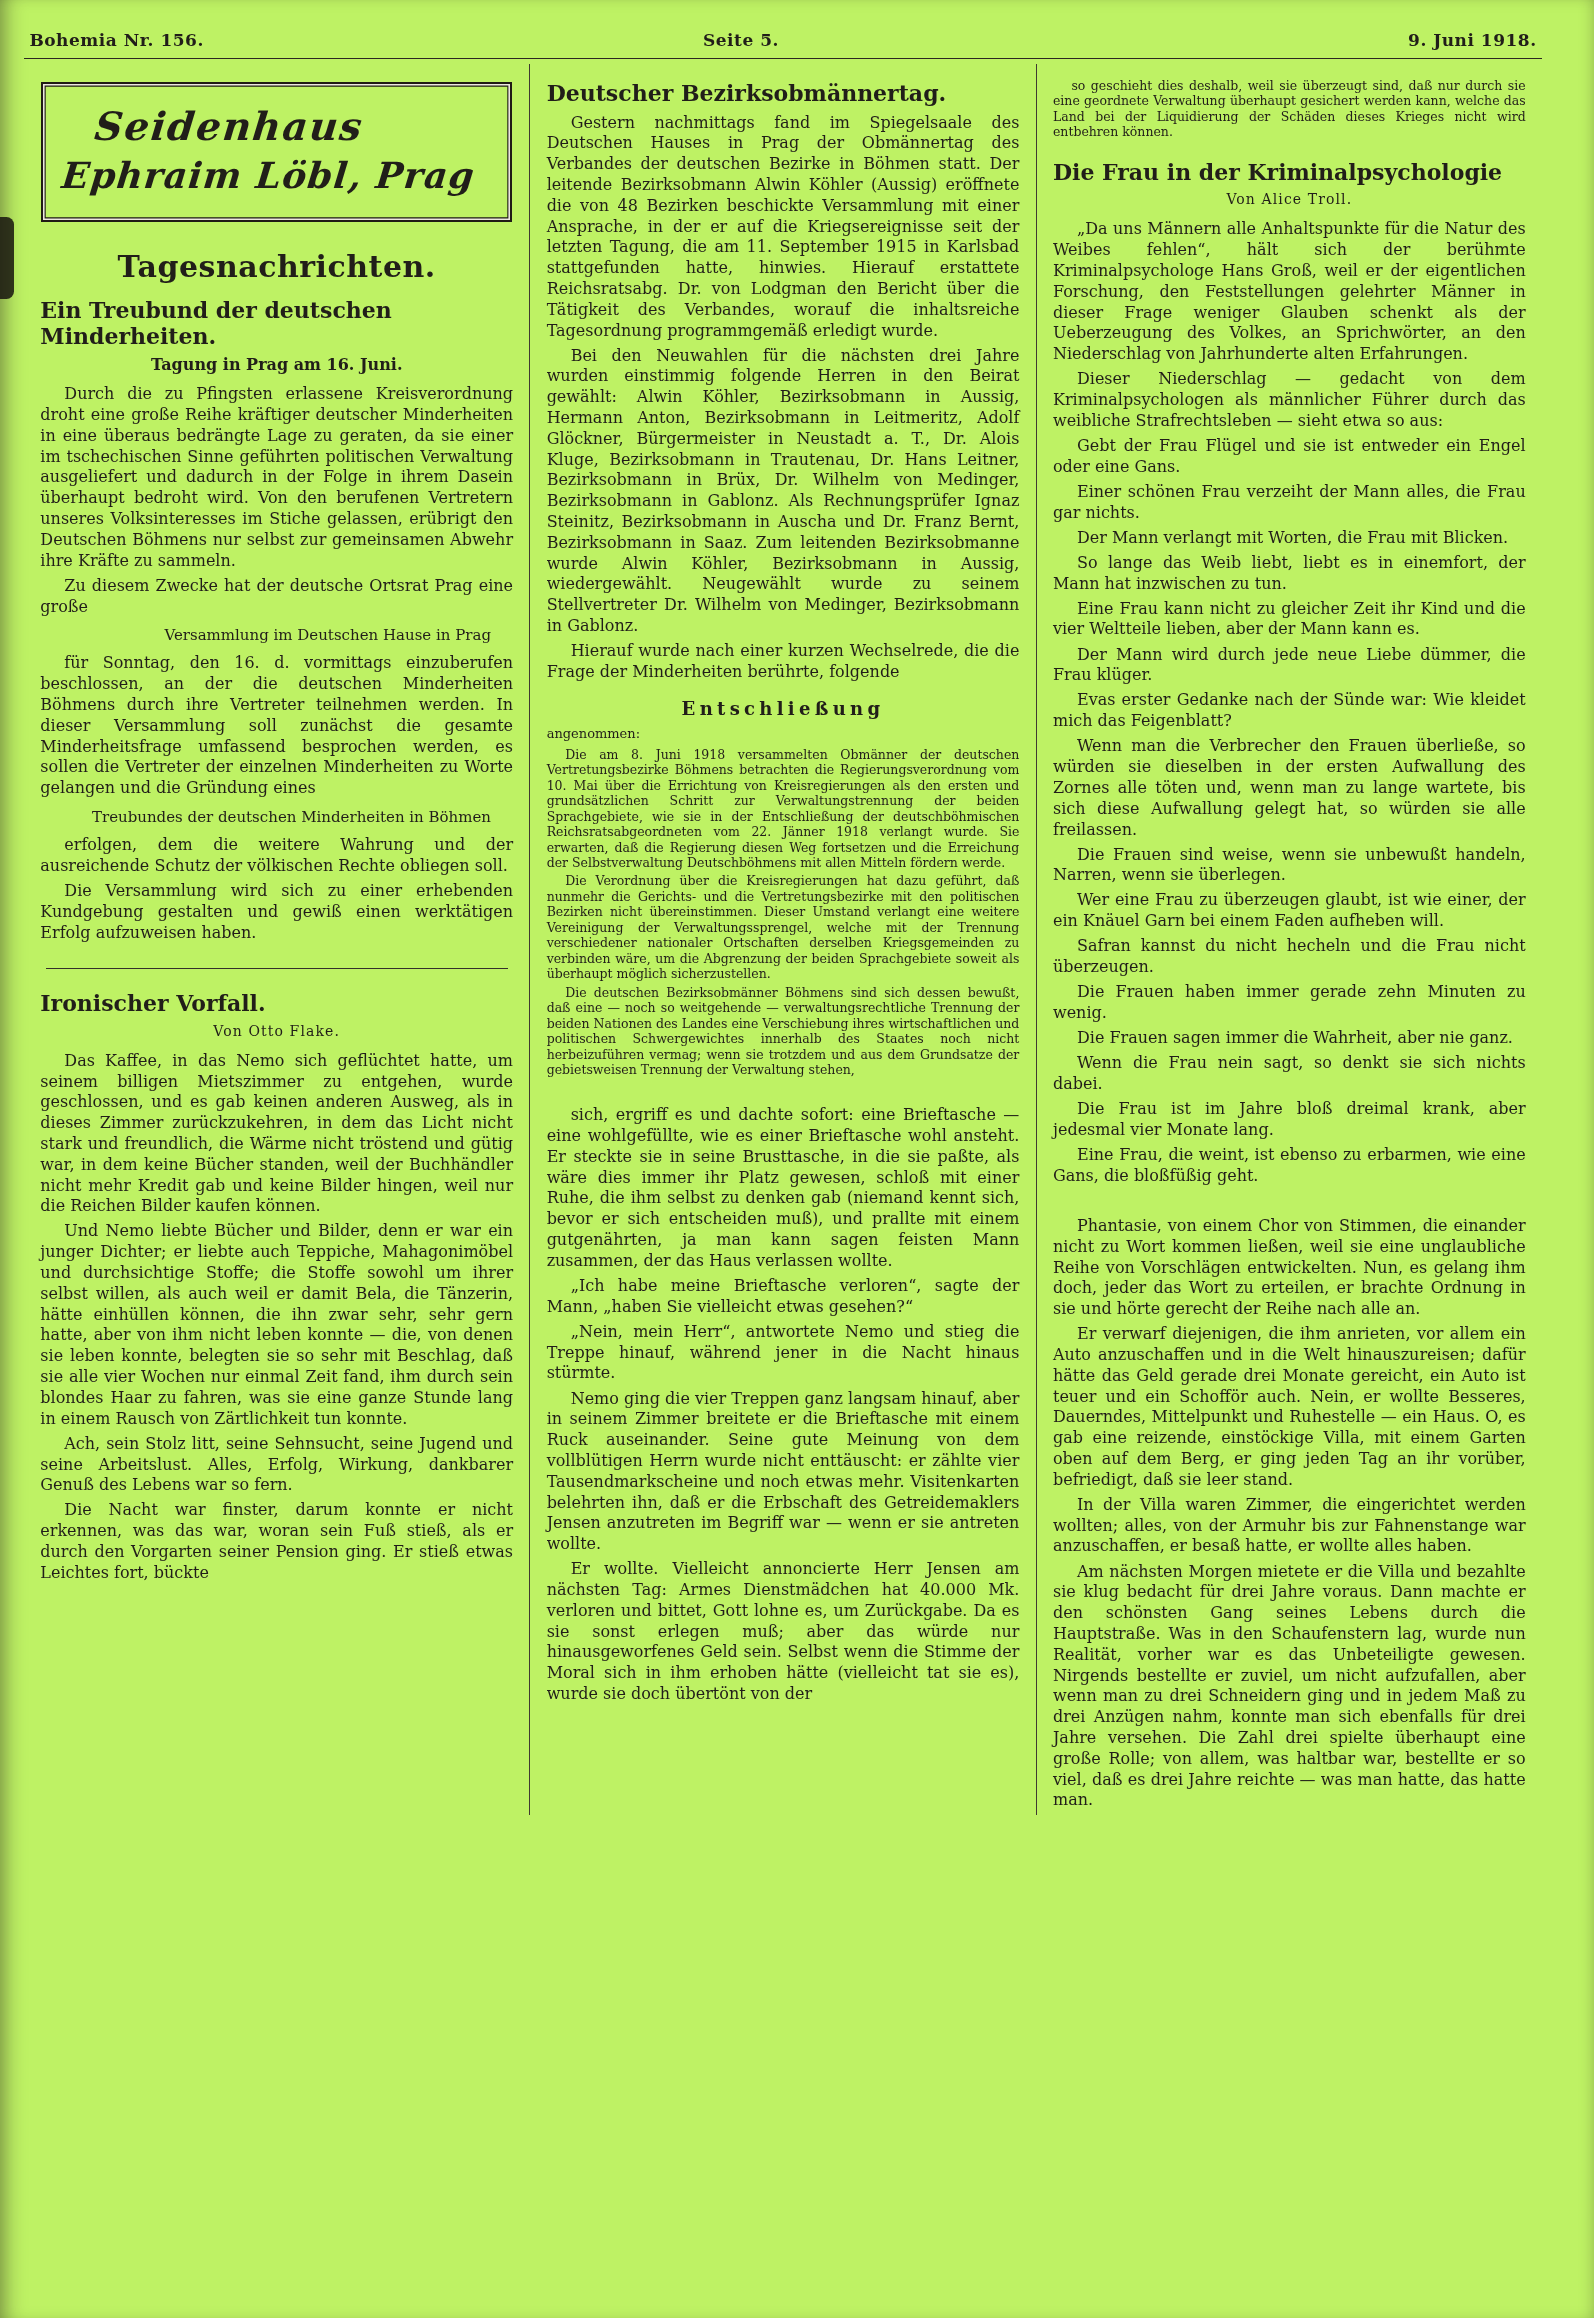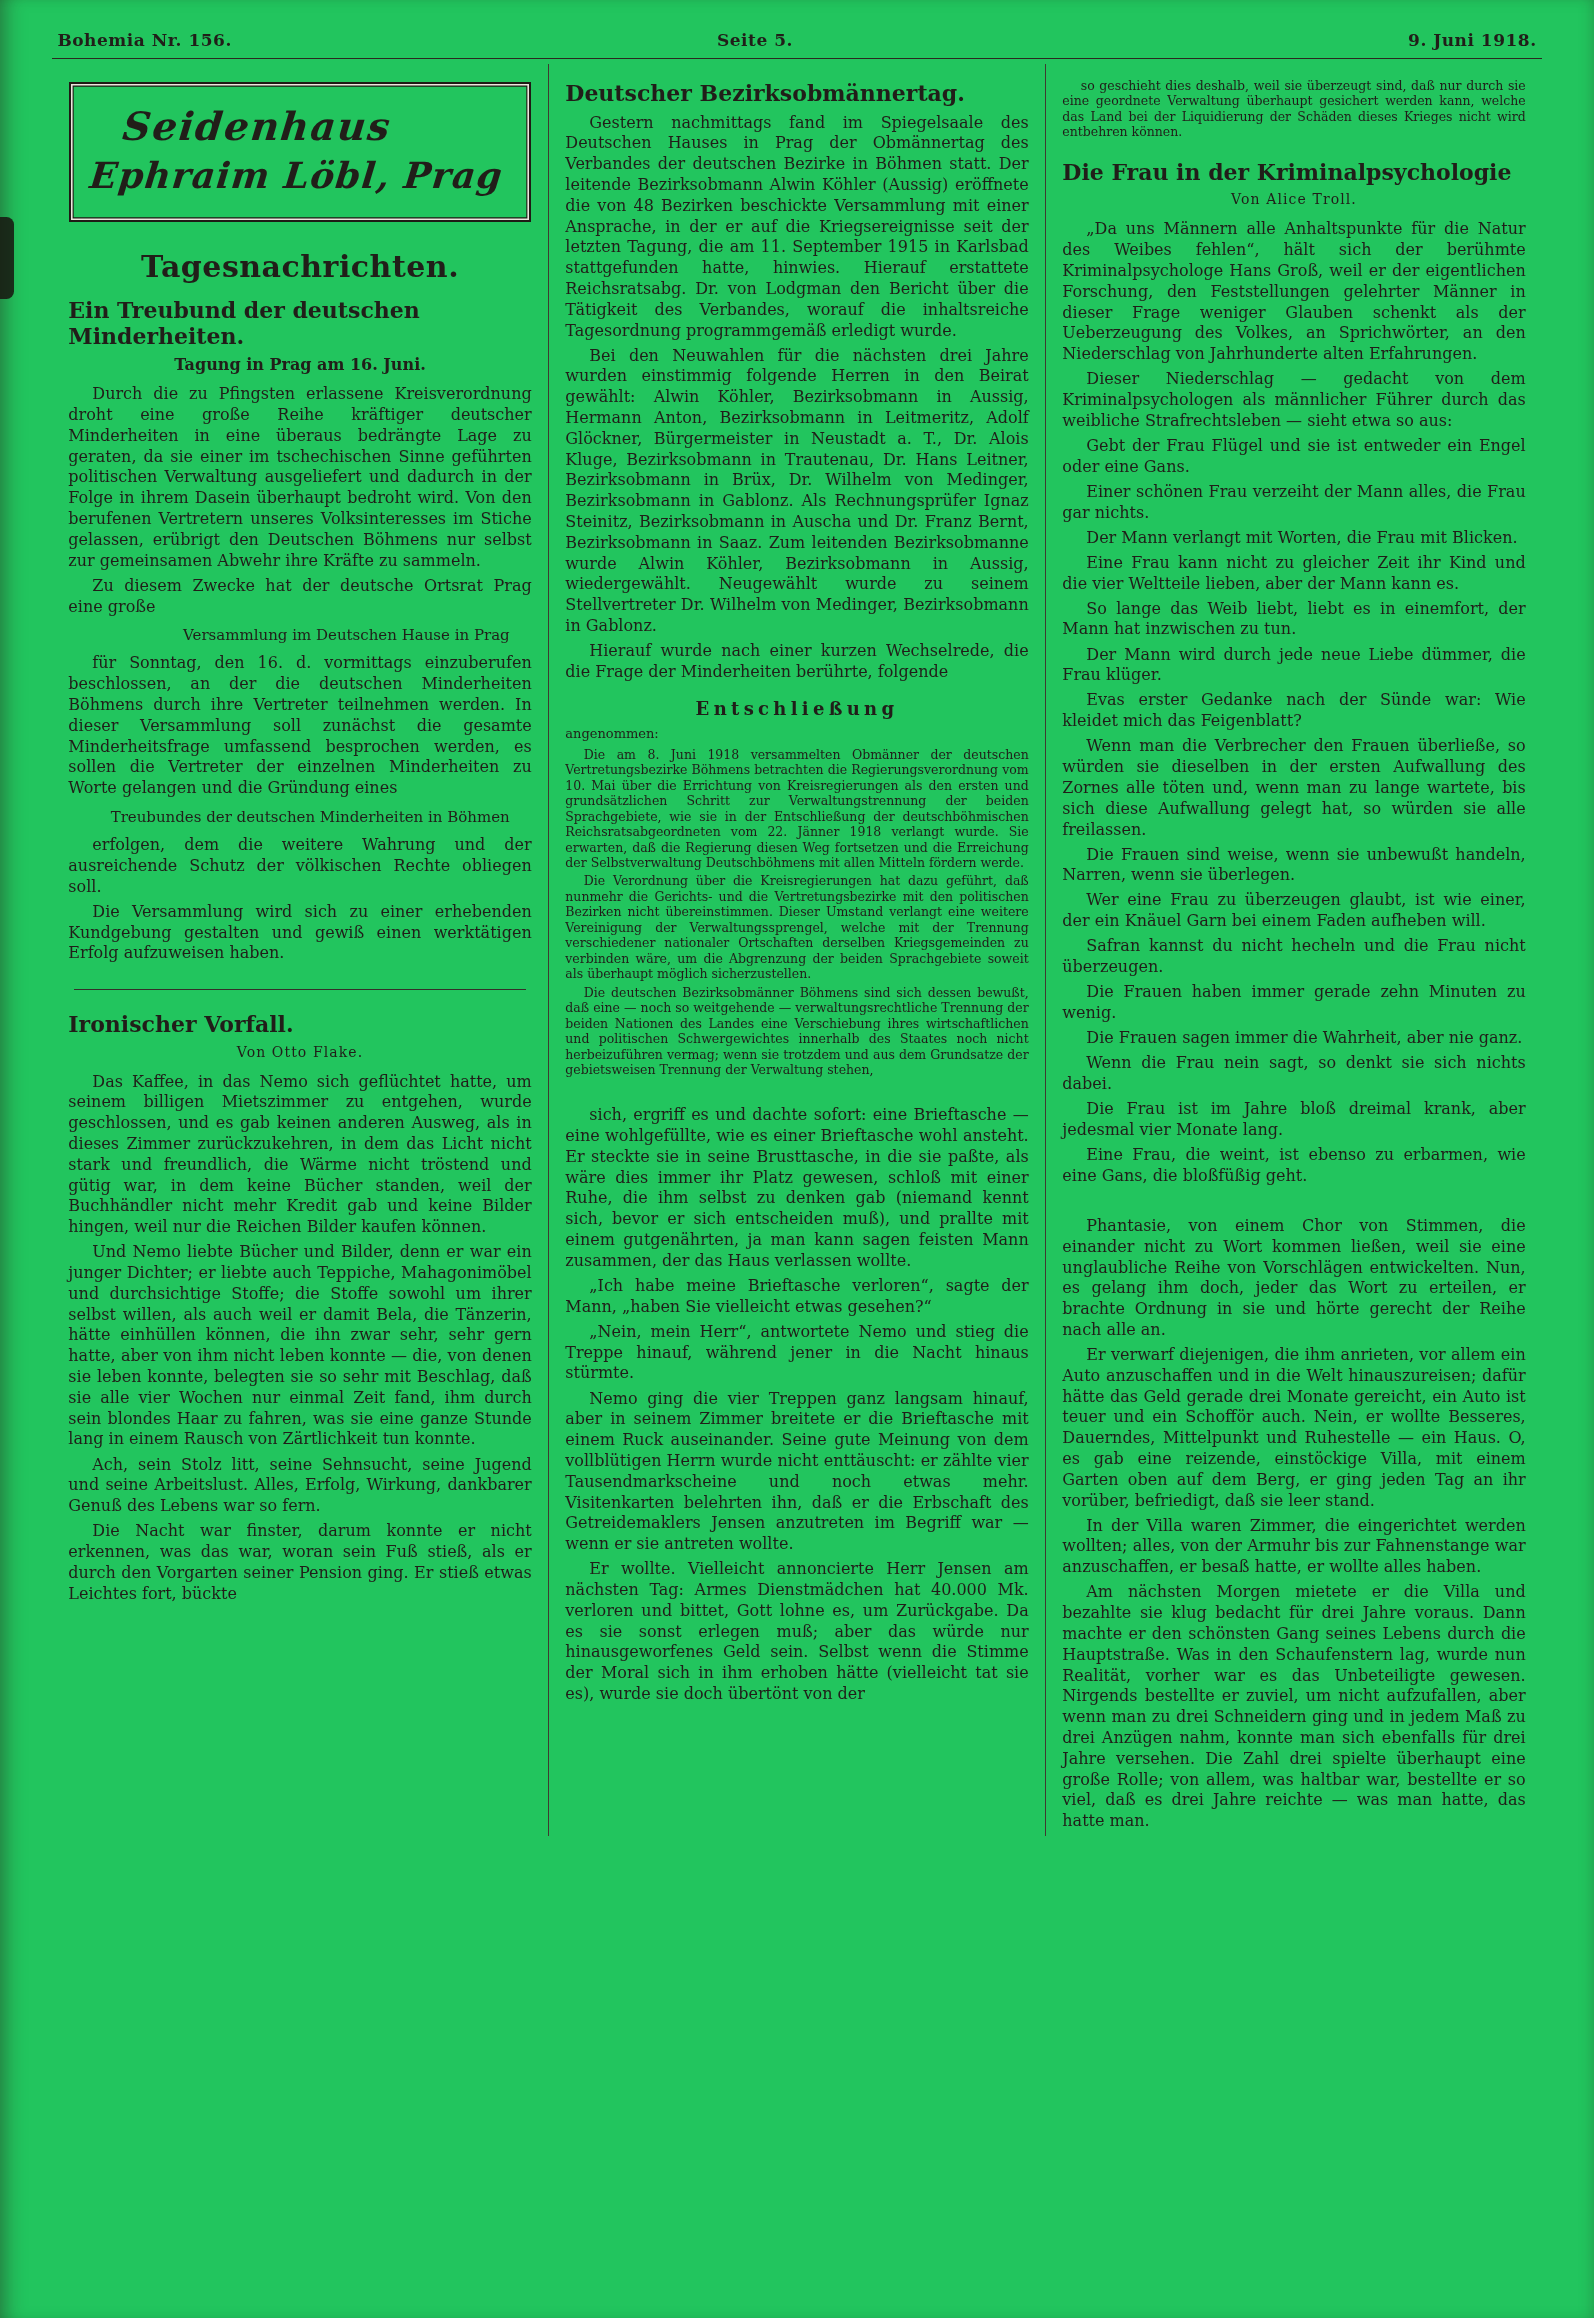--- a/index.html
+++ b/index.html
@@ -2,22 +2,22 @@
 <html style="font-size:8.7px"><head>
 <meta charset="utf-8">
 <style>
   html, body { margin: 0; padding: 0; background: #c9c5ba; }
   .page {
     position: relative;
     width: 1594px;
     min-height: 2319px;
     box-sizing: border-box;
     margin: 0 auto;
-    padding: 30px 52px 43px 52px;
-    background: #22c55e;
+    padding: 30px 52px 43px 24px;
+    background: #bef264;
     color: #211e19;
     font-family: "DejaVu Serif", serif;
     box-shadow: inset 16.3px 0 22px -13.6px rgba(40,35,28,0.55), inset -9.8px 0 16.3px -11px rgba(40,35,28,0.35);
     overflow: hidden;
   }
   .scan-smudge {
     position: absolute; left: 0; top: 217px; width: 14px; height: 82px;
     background: #17140f; border-radius: 0 7.6px 7.6px 0; opacity: .85;
   }
   .masthead {
@@ -169,22 +169,22 @@
       <div class="gap-md"></div>
 
       <h2 class="article-title tight">Die Frau in der Kriminalpsychologie</h2>
       <div class="byline">Von Alice Troll.</div>
       <div class="body-text">
           <p>„Da uns Männern alle Anhaltspunkte für die Natur des Weibes fehlen“, hält sich der berühmte Kriminalpsychologe Hans Groß, weil er der eigentlichen Forschung, den Feststellungen gelehrter Männer in dieser Frage weniger Glauben schenkt als der Ueberzeugung des Volkes, an Sprichwörter, an den Niederschlag von Jahrhunderte alten Erfahrungen.</p>
           <p>Dieser Niederschlag — gedacht von dem Kriminalpsychologen als männlicher Führer durch das weibliche Strafrechtsleben — sieht etwa so aus:</p>
           <p>Gebt der Frau Flügel und sie ist entweder ein Engel oder eine Gans.</p>
           <p>Einer schönen Frau verzeiht der Mann alles, die Frau gar nichts.</p>
           <p>Der Mann verlangt mit Worten, die Frau mit Blicken.</p>
+          <p>So lange das Weib liebt, liebt es in einemfort, der Mann hat inzwischen zu tun.</p>
           <p>Eine Frau kann nicht zu gleicher Zeit ihr Kind und die vier Weltteile lieben, aber der Mann kann es.</p>
-          <p>So lange das Weib liebt, liebt es in einemfort, der Mann hat inzwischen zu tun.</p>
           <p>Der Mann wird durch jede neue Liebe dümmer, die Frau klüger.</p>
           <p>Evas erster Gedanke nach der Sünde war: Wie kleidet mich das Feigenblatt?</p>
           <p>Wenn man die Verbrecher den Frauen überließe, so würden sie dieselben in der ersten Aufwallung des Zornes alle töten und, wenn man zu lange wartete, bis sich diese Aufwallung gelegt hat, so würden sie alle freilassen.</p>
           <p>Die Frauen sind weise, wenn sie unbewußt handeln, Narren, wenn sie überlegen.</p>
           <p>Wer eine Frau zu überzeugen glaubt, ist wie einer, der ein Knäuel Garn bei einem Faden aufheben will.</p>
           <p>Safran kannst du nicht hecheln und die Frau nicht überzeugen.</p>
           <p>Die Frauen haben immer gerade zehn Minuten zu wenig.</p>
           <p>Die Frauen sagen immer die Wahrheit, aber nie ganz.</p>
           <p>Wenn die Frau nein sagt, so denkt sie sich nichts dabei.</p>
           <p>Die Frau ist im Jahre bloß dreimal krank, aber jedesmal vier Monate lang.</p>

